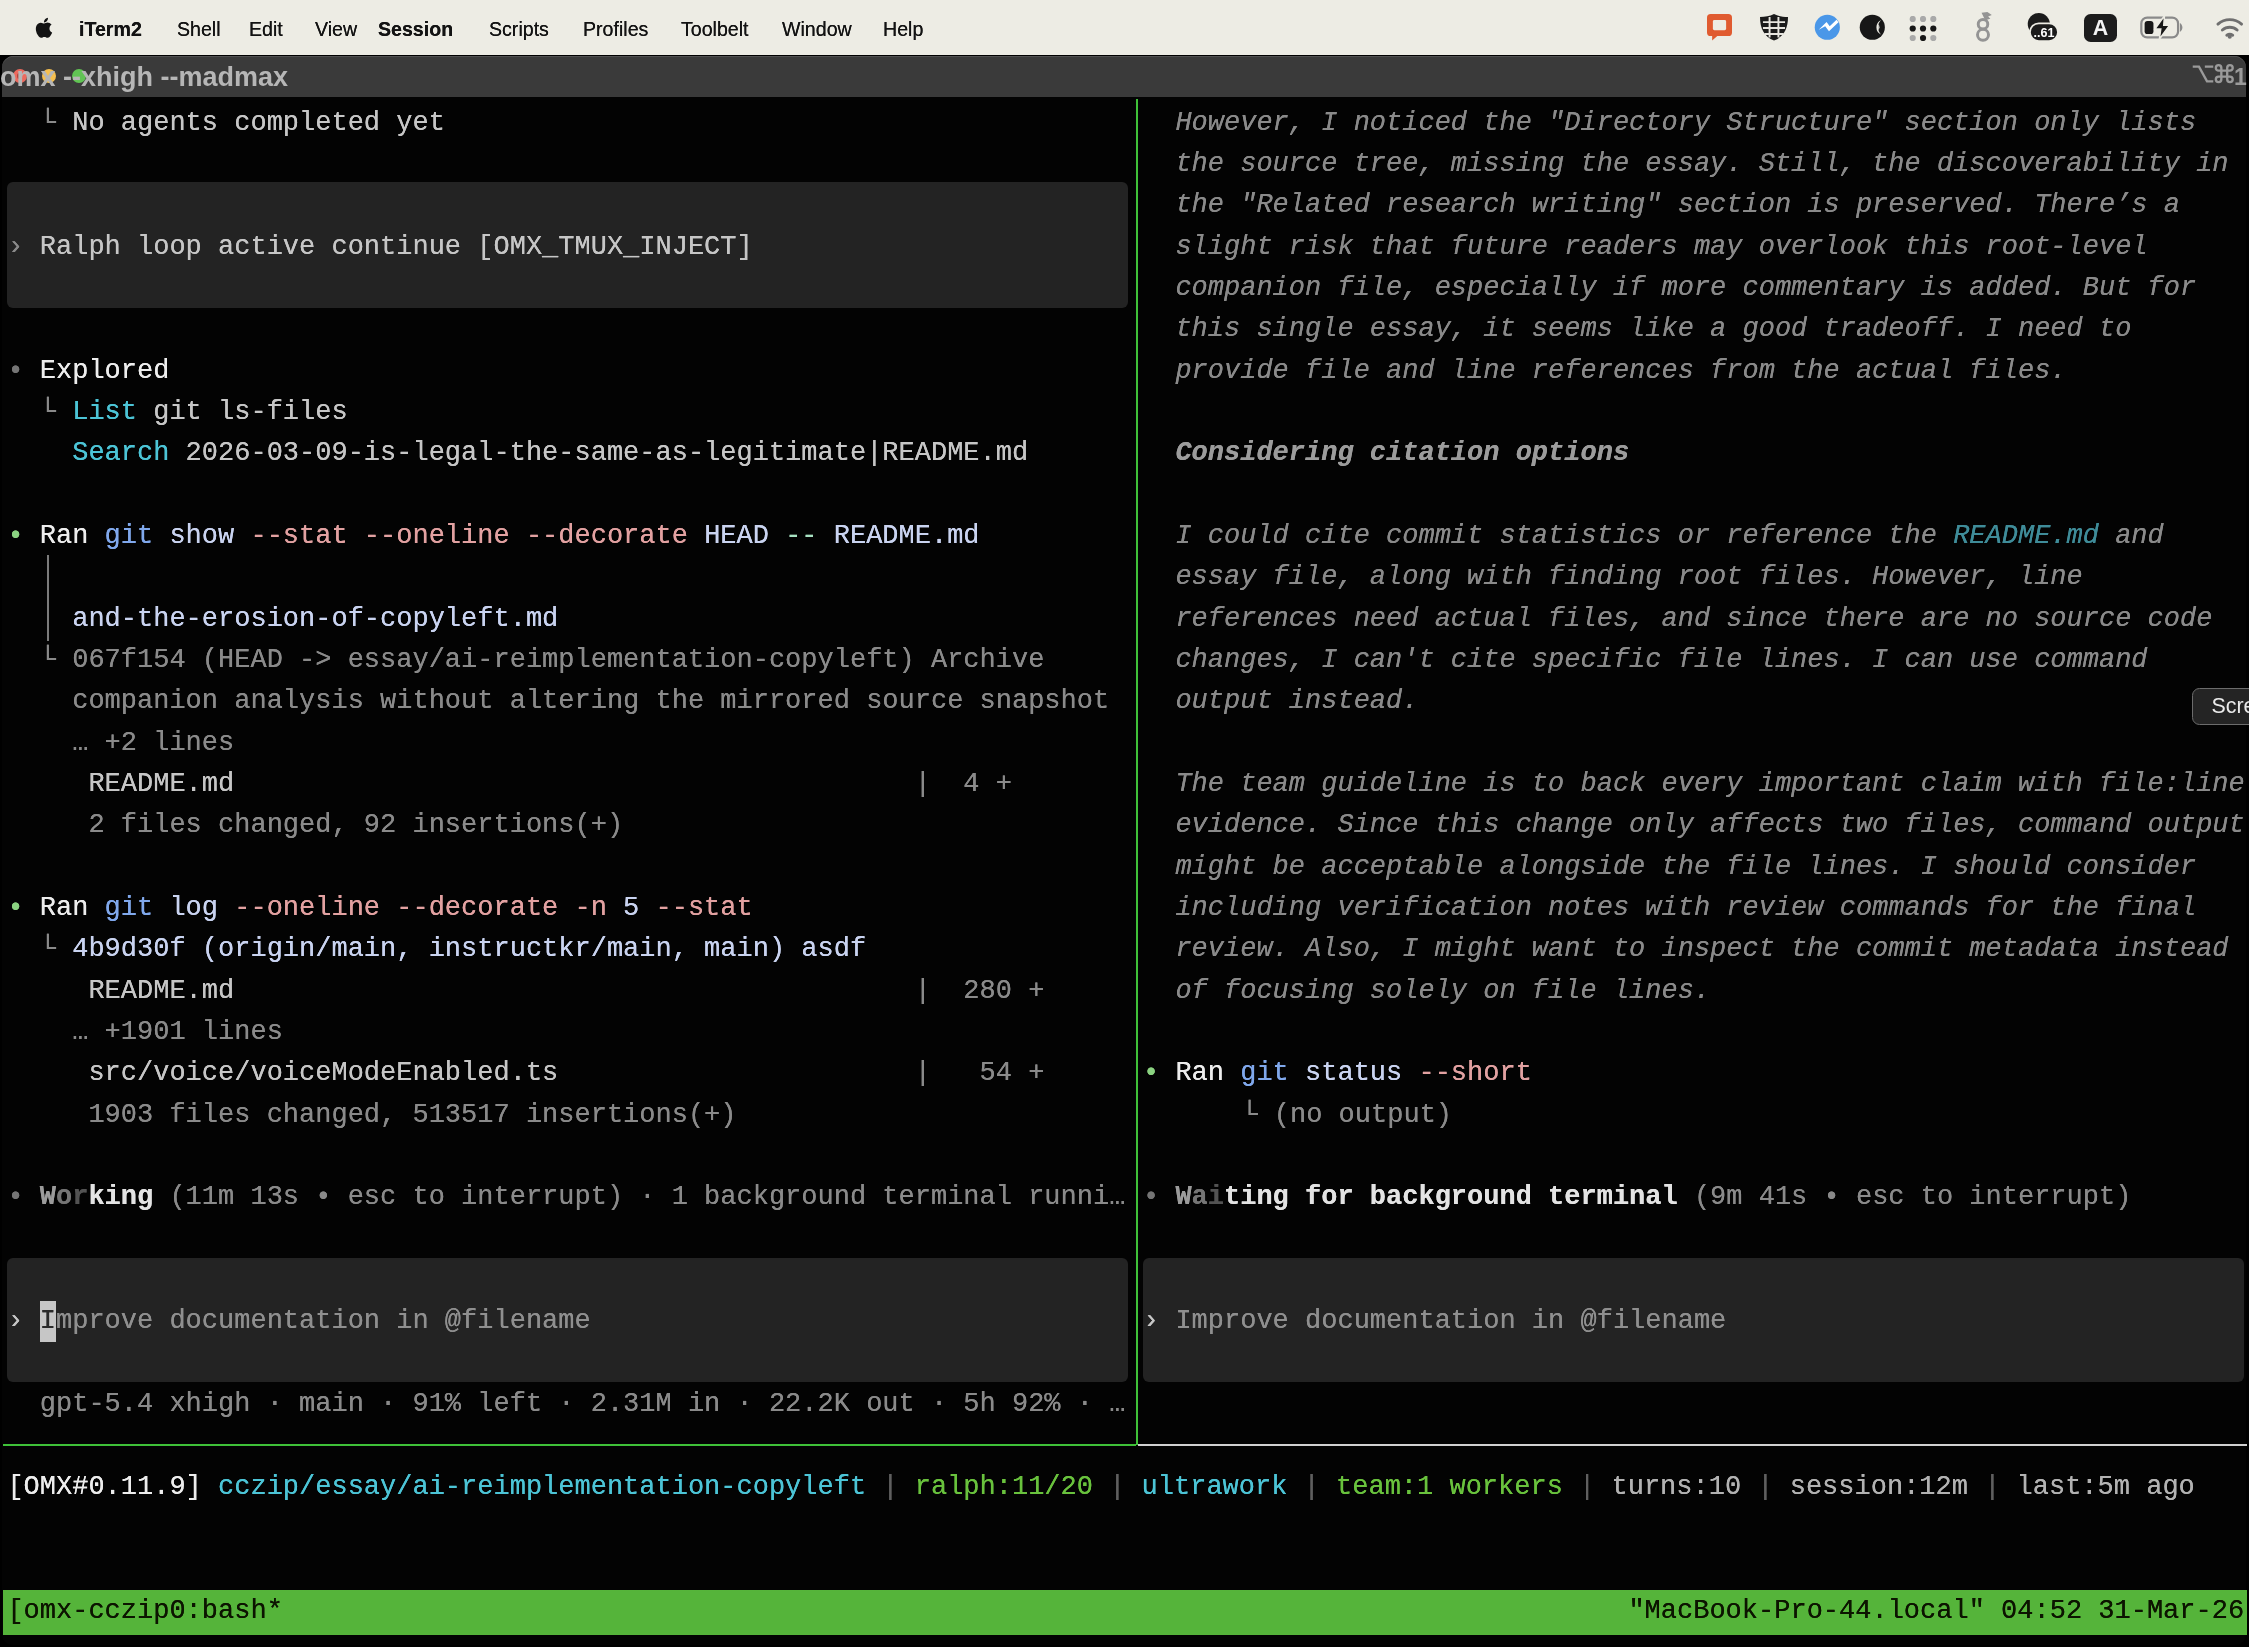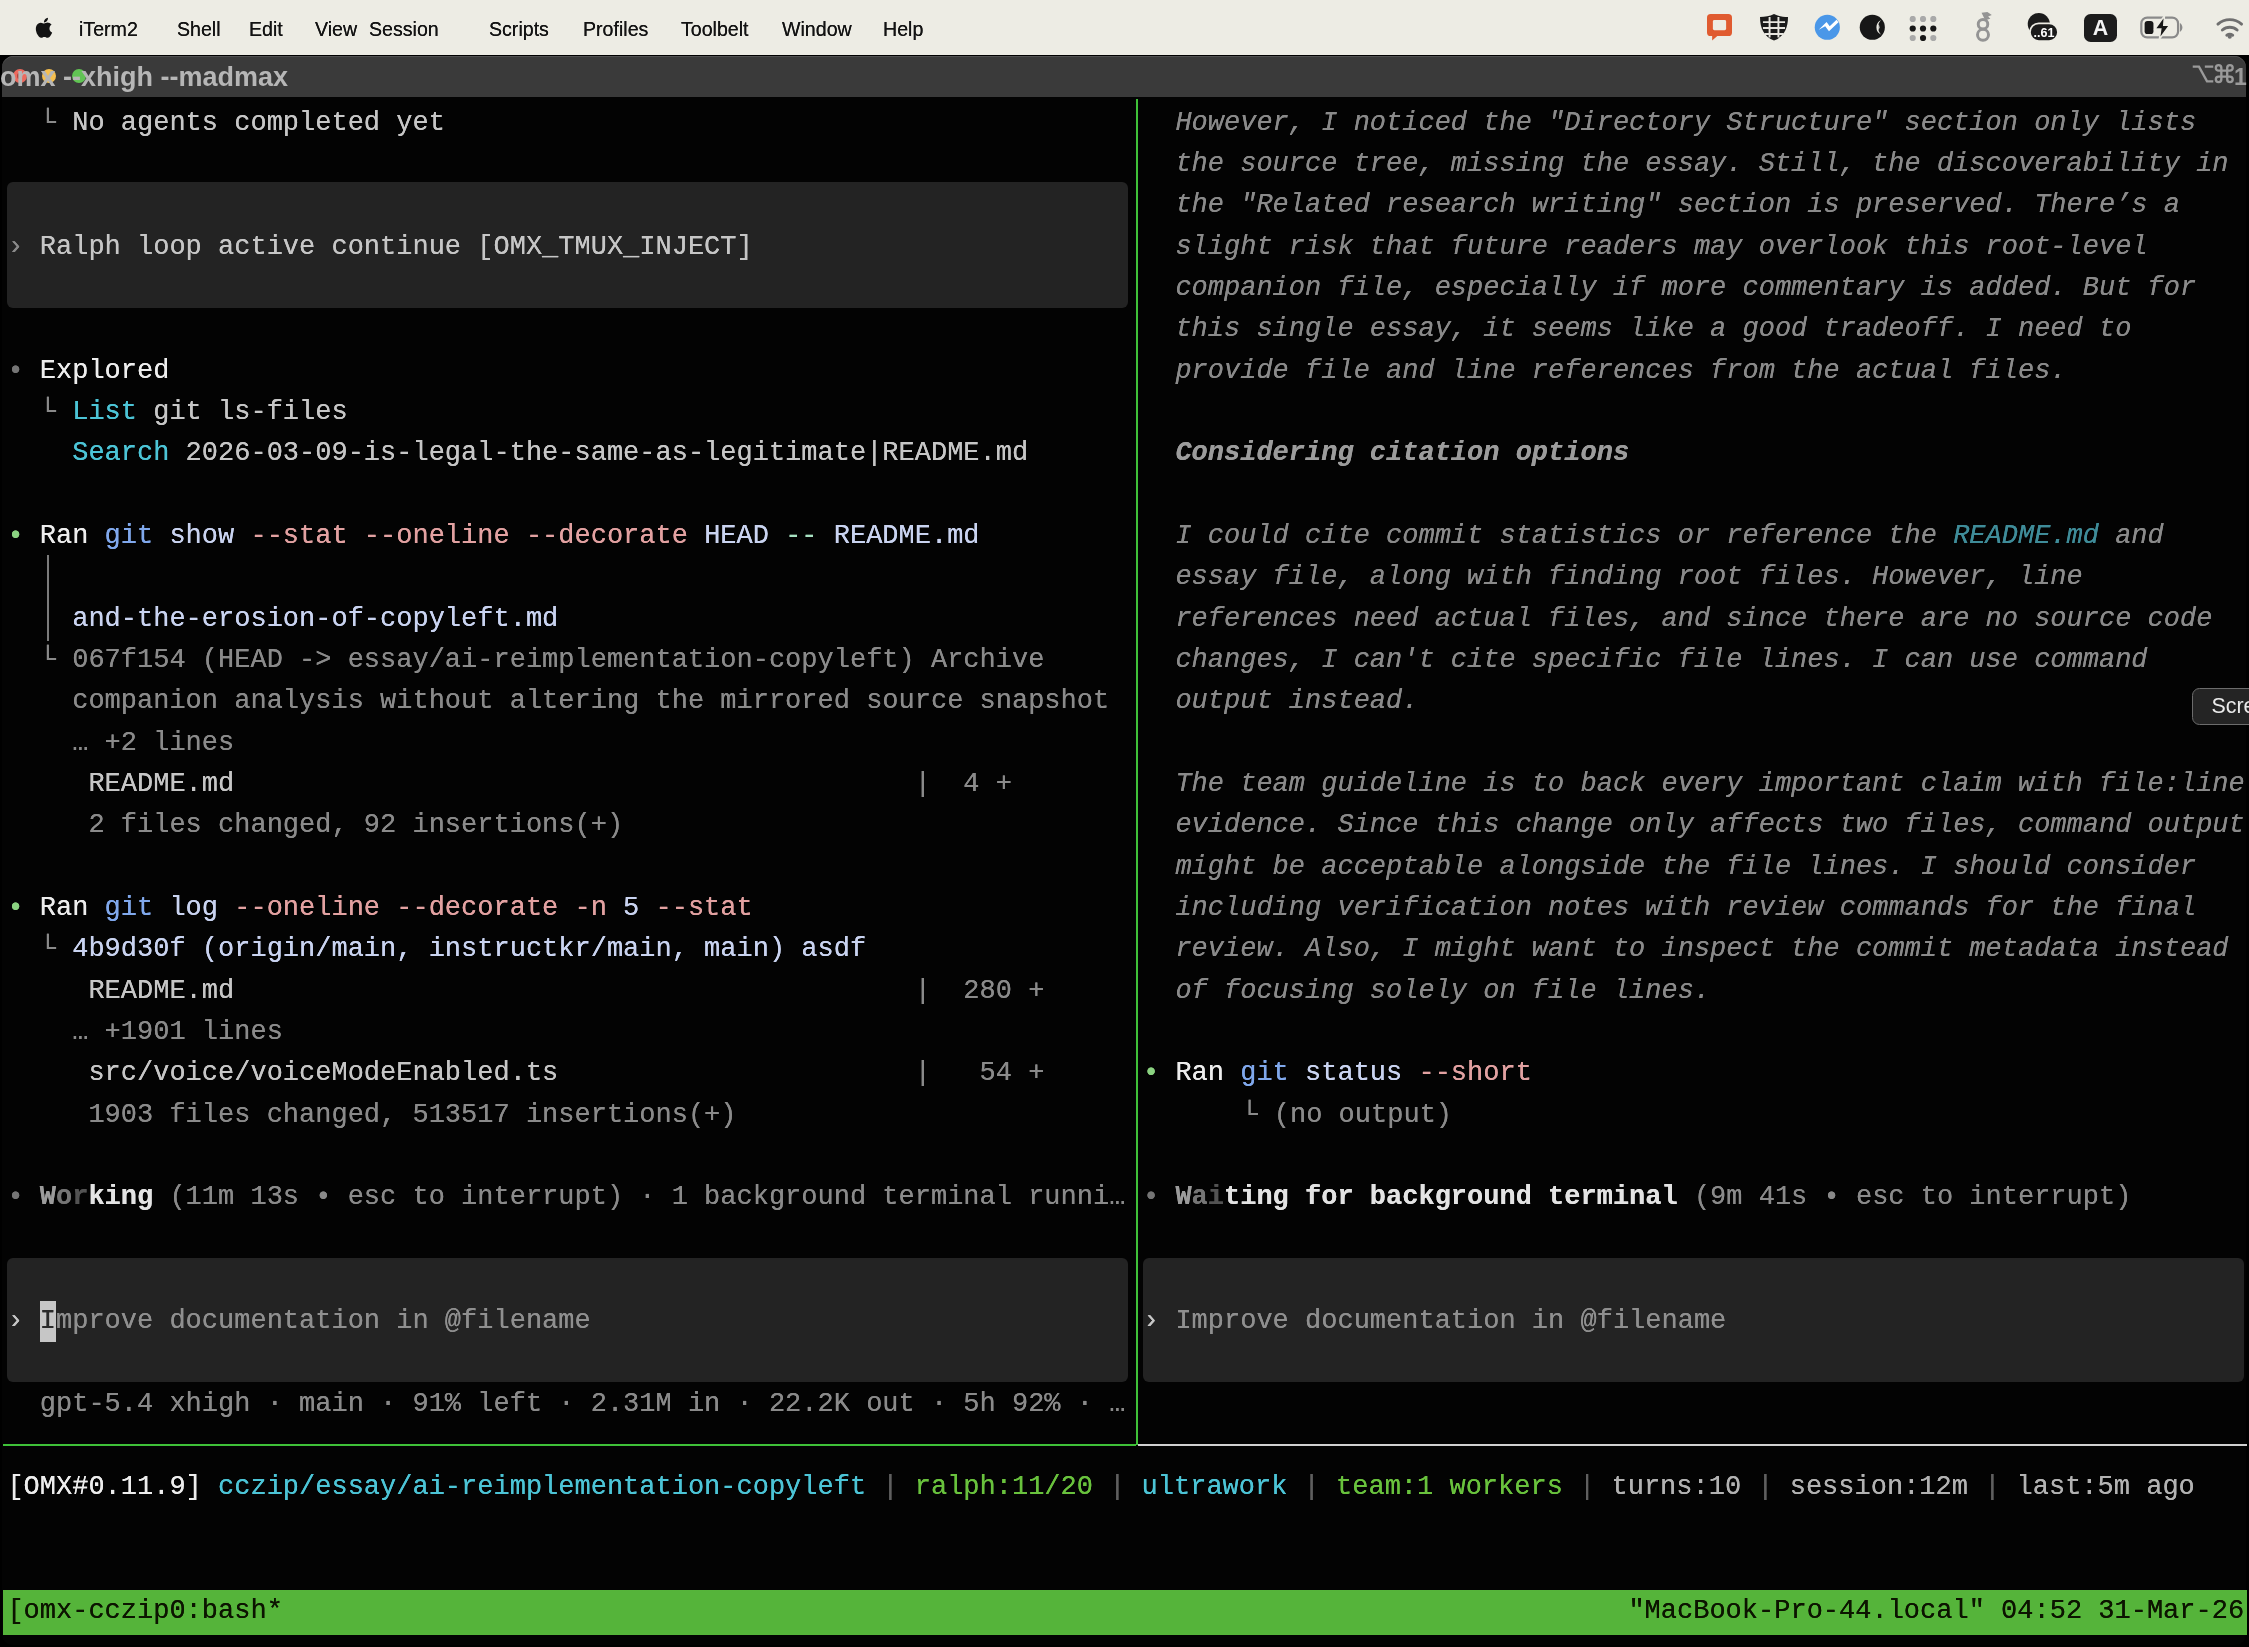--- a/index.html
+++ b/index.html
@@ -96,25 +96,25 @@
 <pre class="r" style="left:1209px;top:1095px"><span class="d">  └ (no output)</span></pre>
 <pre class="r" style="left:1143px;top:1177px"><span class="bg">• </span><span style="color:#9b9b9b;font-weight:bold">W</span><span style="color:#757575;font-weight:bold">a</span><span style="color:#535353;font-weight:bold">i</span><span class="sb">ting for background terminal</span><span class="d"> (9m 41s • esc to interrupt)</span></pre>
 <pre class="r" style="left:1143px;top:1301px">› <span class="inp">Improve documentation in @filename</span></pre>
 <pre class="r" style="left:7.4px;top:1467px"><span class="w">[OMX#0.11.9]</span> <span class="cy">cczip/essay/ai-reimplementation-copyleft</span><span class="pp"> | </span><span class="gn">ralph:11/20</span><span class="pp"> | </span><span class="cy">ultrawork</span><span class="pp"> | </span><span class="gn">team:1 workers</span><span class="pp"> | </span><span class="st">turns:10</span><span class="pp"> | </span><span class="st">session:12m</span><span class="pp"> | </span><span class="st">last:5m ago</span></pre>
 <pre class="r" style="left:7.4px;top:1591px"><span style="color:#0c1400">[omx-cczip0:bash*</span></pre>
 <div style="position:absolute;left:2192px;top:688px;width:66px;height:35px;background:#242424;border:1.8px solid #6c6c6c;border-radius:7.4px;color:#e9e9e9;font-size:21.4px;line-height:35px;padding-left:18.5px;font-family:'Liberation Sans'">Scre</div>
 <div id="mb"></div>
 <svg style="position:absolute;left:34px;top:15.5px" width="20" height="23.6" viewBox="0 0 24 24">
 <path fill="#131313" d="M12.152 6.896c-.948 0-2.415-1.078-3.96-1.04-2.04.027-3.91 1.183-4.961 3.014-2.117 3.675-.546 9.103 1.519 12.09 1.013 1.454 2.208 3.09 3.792 3.039 1.52-.065 2.09-.987 3.935-.987 1.831 0 2.35.987 3.96.948 1.637-.026 2.676-1.48 3.676-2.948 1.156-1.688 1.636-3.325 1.662-3.415-.039-.013-3.182-1.221-3.22-4.857-.026-3.04 2.48-4.494 2.597-4.559-1.429-2.09-3.623-2.324-4.39-2.376-2-.156-3.675 1.09-4.61 1.09zM15.53 3.83c.843-1.012 1.4-2.427 1.245-3.83-1.207.052-2.662.805-3.532 1.818-.78.896-1.454 2.338-1.273 3.714 1.338.104 2.715-.688 3.559-1.701"></path>
 </svg>
-<div class="m" style="left:79px;font-weight:normal;">iTerm2</div>
+<div class="m" style="left:79px;font-weight:bold;">iTerm2</div>
 <div class="m" style="left:177px;text-align:center;">Shell</div>
 <div class="m" style="left:249px;">Edit</div>
 <div class="m" style="left:315px;">View</div>
-<div class="m" style="left:369px;">Session</div>
+<div class="m" style="left:378px;font-weight:bold;">Session</div>
 <div class="m" style="left:489px;">Scripts</div>
 <div class="m" style="left:583px;">Profiles</div>
 <div class="m" style="left:681px;">Toolbelt</div>
 <div class="m" style="left:782px;">Window</div>
 <div class="m" style="left:883px;">Help</div>
 <svg style="position:absolute;left:1707px;top:14px" width="25" height="26.6" viewBox="0 0 34 36">
 <path fill="#e05b30" d="M5 0h24a5 5 0 0 1 5 5v20a5 5 0 0 1-5 5h-15l-7 6v-6H5a5 5 0 0 1-5-5V5a5 5 0 0 1 5-5z"></path>
 <rect x="8" y="8" width="18" height="14" rx="2" fill="#edece4"></rect>
 </svg>
 <svg style="position:absolute;left:1760px;top:14px" width="28" height="26.6" viewBox="0 0 38 36">

